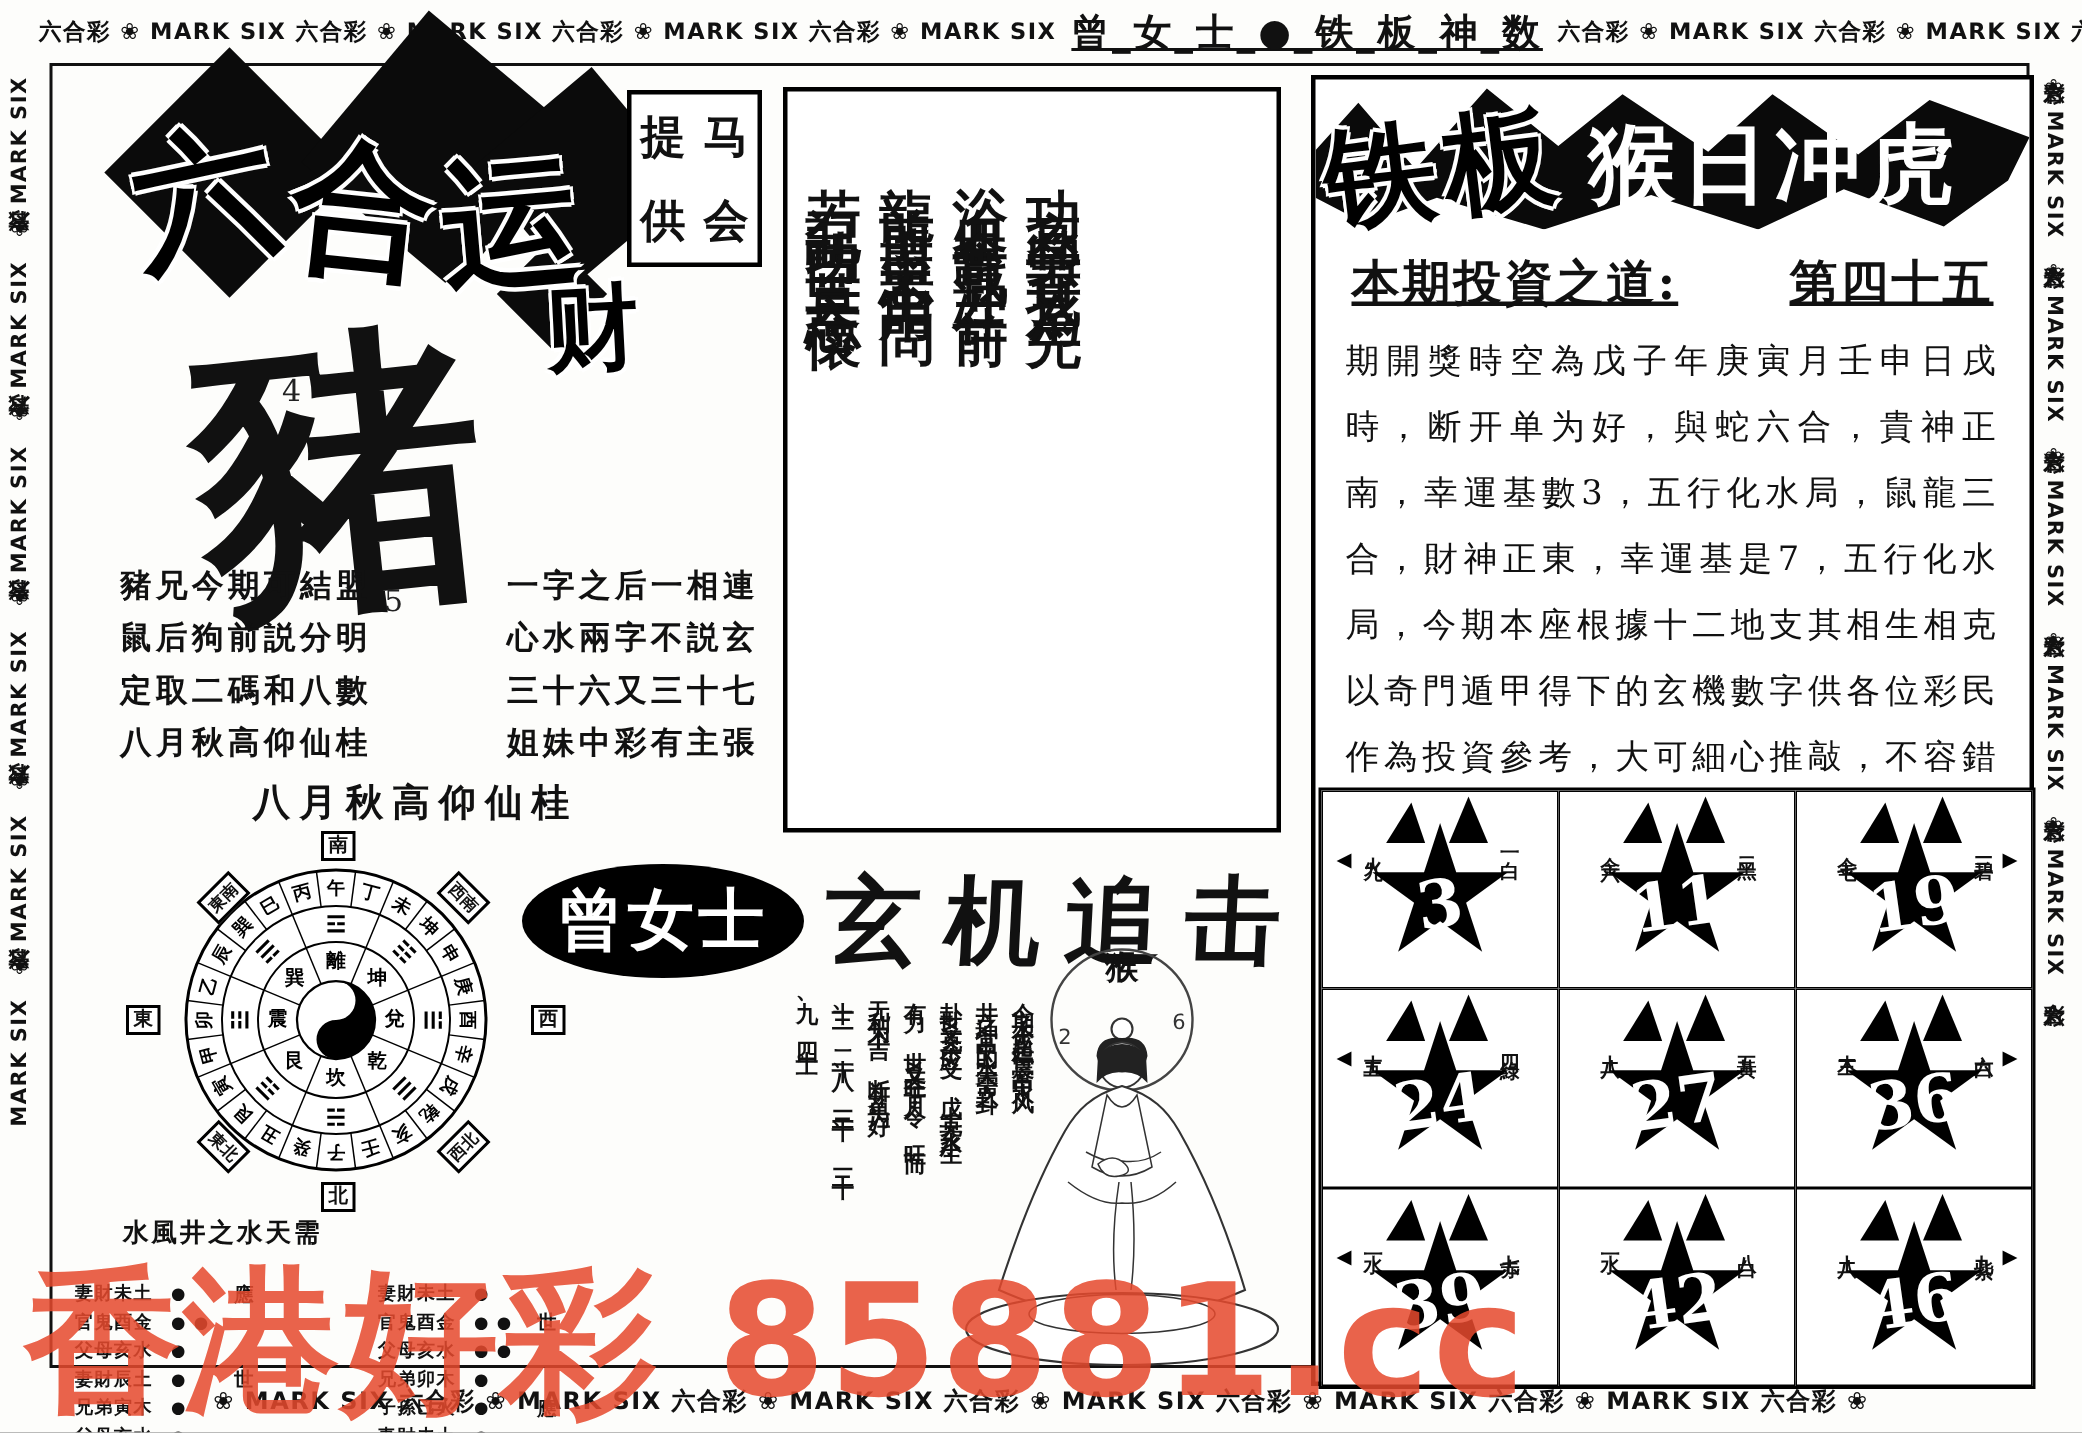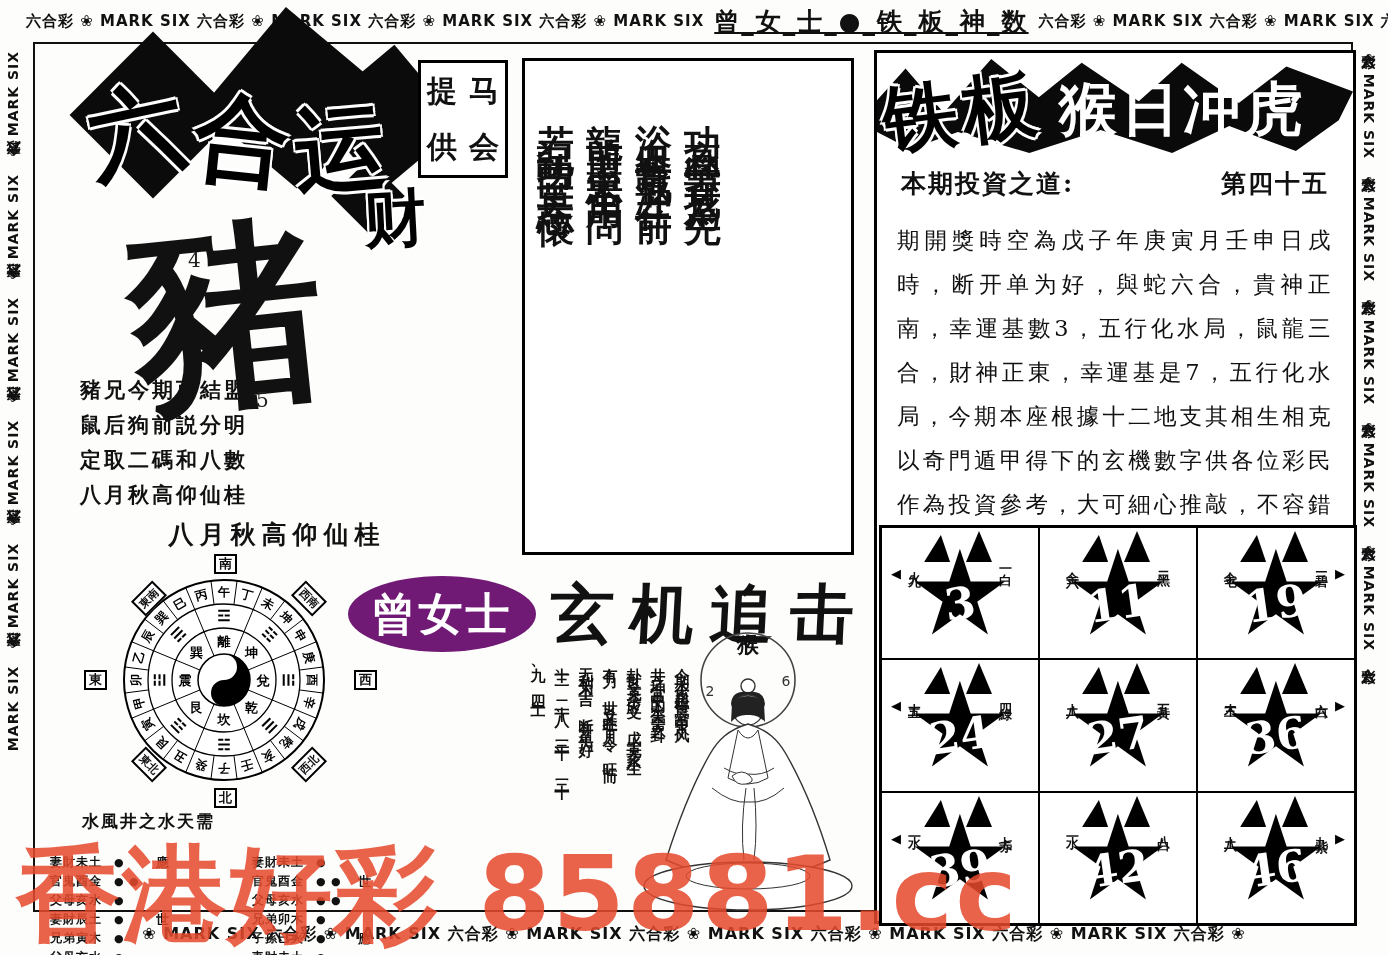--- a/index.html
+++ b/index.html
@@ -59,42 +59,42 @@
 
   
   .jg{position:absolute;left:874px;top:50px;width:482px;height:874px;border:3px solid #000;
       box-sizing:border-box;background:#fff;}
   .jg-head{position:relative;height:102px;overflow:hidden;}
   .jg-black{position:absolute;left:0;top:4px;width:476px;height:96px;background:#0a0a0a;
       clip-path:polygon(0 45%,6% 12%,14% 58%,24% 2%,34% 42%,43% 6%,55% 46%,64% 6%,76% 48%,86% 10%,100% 36%,97% 66%,88% 98%,74% 72%,62% 100%,47% 76%,32% 100%,17% 78%,7% 96%,0 78%);}
   .jg-tl{position:absolute;left:6px;top:10px;font-size:74px;font-weight:900;letter-spacing:6px;
       transform:rotate(-7deg);color:#000;}
   .jg-tr{position:absolute;left:182px;top:18px;font-size:58px;font-weight:900;letter-spacing:4px;color:#fff;}
-  .jg-intro{display:flex;justify-content:space-between;margin:12px 24px 18px;font-size:25px;font-weight:bold;
-      letter-spacing:2px;}
+  .jg-intro{display:flex;justify-content:space-between;margin:12px 24px 8px;font-size:32px;font-weight:bold;
+      letter-spacing:2px;text-decoration:underline;}
   .jg-body{margin:8px 20px 0;font-size:22.5px;line-height:44px;letter-spacing:2.5px;text-align:justify;}
   .jg-grid{position:absolute;left:2px;top:472px;width:474px;height:397px;display:grid;
       grid-template-columns:repeat(3,1fr);grid-template-rows:repeat(3,1fr);border:2px solid #000;}
   .cell{position:relative;border:1.5px solid #000;overflow:hidden;background:#fff;}
   .tri{position:absolute;width:0;height:0;border-left:13px solid transparent;border-right:13px solid transparent;
       border-bottom:27px solid #000;}
   .tri.t1{left:44px;top:7px;transform:skewX(-8deg);}
   .tri.t2{left:84px;top:3px;border-bottom-width:31px;}
   .cell .star{position:absolute;left:0;right:0;top:6px;text-align:center;font-size:118px;line-height:118px;color:#000;}
   .cell .num{position:absolute;left:0;right:0;top:50px;text-align:center;font-size:44px;font-weight:900;
       color:#fff;transform:rotate(-8deg);}
   .vlabel{position:absolute;writing-mode:vertical-rl;text-orientation:upright;font-size:13px;font-weight:bold;
       letter-spacing:3px;top:33px;line-height:1;}
   .vlabel.l{left:26px;} .vlabel.r{right:26px;}
   .arr{position:absolute;top:38px;font-size:13px;color:#000;}
   .arr.l{left:9px;} .arr.r{right:9px;}
 
   
   .xj-title{position:absolute;left:348px;top:566px;width:525px;height:96px;display:flex;align-items:center;}
-  .xj-badge{width:188px;height:76px;background:#701a75;border-radius:50%;color:#fff;text-align:center;
+  .xj-badge{width:188px;height:76px;background:#000000;border-radius:50%;color:#fff;text-align:center;
       line-height:76px;font-size:44px;font-weight:900;letter-spacing:3px;flex:0 0 auto;}
   .xj-name{font-size:64px;font-weight:900;letter-spacing:16px;margin-left:14px;transform:skewX(-3deg);}
   .xj-text{position:absolute;left:402px;top:656px;width:296px;height:270px;writing-mode:vertical-rl;
       text-orientation:upright;}
   .xj-col{font-size:15px;font-weight:bold;letter-spacing:6px;margin:0 9px;line-height:1;}
   .figure{position:absolute;left:628px;top:618px;width:242px;height:302px;}
 
   
   .wheelpan{position:absolute;left:42px;top:556px;width:396px;height:370px;}
   .wheel-svg{position:absolute;left:22px;top:0px;}
@@ -160,20 +160,26 @@
     </div>
     <div class="zodiac-big">豬</div>
     <span class="ft-num ft-n4">4</span>
     <span class="ft-num ft-n5">5</span>
     <div class="ft-poems">
       <div class="ft-poem pl">
         <div>豬兄今期可結盟</div>
         <div>鼠后狗前説分明</div>
         <div>定取二碼和八數</div>
         <div>八月秋高仰仙桂</div>
+      </div>
+      <div class="ft-poem pr">
+        <div>一字之后一相連</div>
+        <div>心水兩字不説玄</div>
+        <div>三十六又三十七</div>
+        <div>姐妹中彩有主張</div>
       </div>
     </div>
     <div class="ft-footer">八月秋高仰仙桂</div>
   </div>
 
   <div class="sxbox serif">
     <div class="sxcols">
       <div class="sxcol">功高勞苦我為先</div>
       <div class="sxcol">浴血奮戰冲在前</div>
       <div class="sxcol">龍前盡忠不用問</div>

